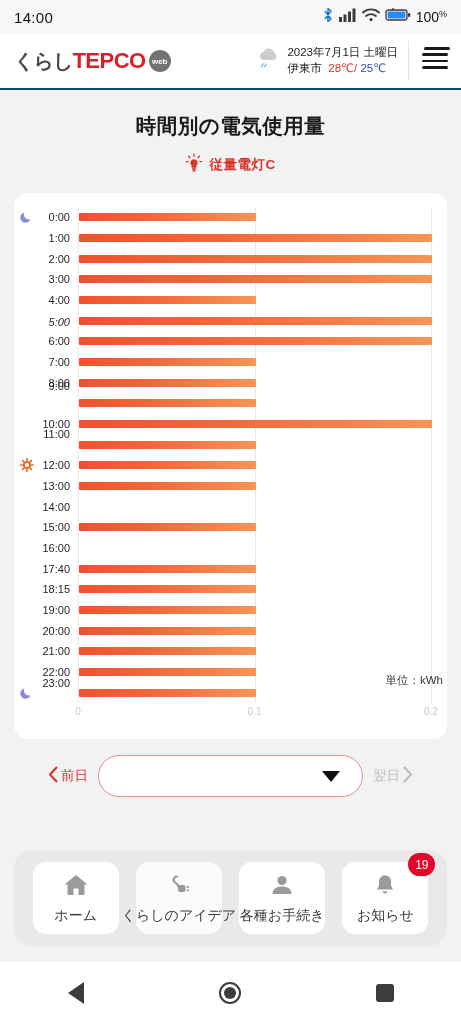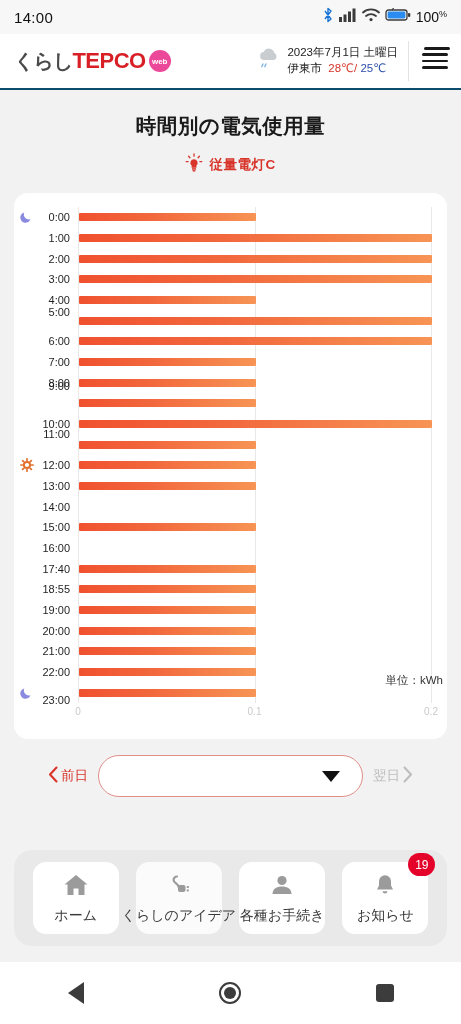--- a/index.html
+++ b/index.html
@@ -21,21 +21,21 @@
 
   
   .appbar{
     height:56px; background:#fff; display:flex; align-items:center;
     border-bottom:2px solid #0c4a6e;
   }
   .logo{ padding-left:14px; display:flex; align-items:center; }
   .logo-k{ font-size:20px; font-weight:700; color:#4a4a4a; letter-spacing:-1px; }
   .logo-t{ font-size:22px; font-weight:700; color:#d81f26; letter-spacing:-.5px; }
   .logo-web{
-    width:22px;height:22px;border-radius:50%;background:#ec4899;color:#fff;
+    width:22px;height:22px;border-radius:50%;background:#737373;color:#fff;
     font-size:8px;font-weight:700;display:flex;align-items:center;justify-content:center;
     margin-left:3px;
   }
   .weather{
     margin-left:auto; display:flex; align-items:center; gap:5px;
     padding-right:10px; border-right:1px solid #e3e3e3; height:40px;
   }
   .wx-text{ line-height:1.35; }
   .wx-l1{ font-size:11.5px; color:#222; white-space:nowrap; }
   .wx-l2{ font-size:11.5px; color:#222; white-space:nowrap; }
@@ -255,21 +255,21 @@
           </svg></div>
         <div class="bar" title="0:00 : 0.1" style="left: 1px; top: 6.33333px; width: 176.5px;"></div>
         <div class="hour-label" style="top: 31px;">1:00</div>
         <div class="bar" title="1:00 : 0.2" style="left: 1px; top: 27px; width: 353px;"></div>
         <div class="hour-label" style="top: 51.6667px;">2:00</div>
         <div class="bar" title="2:00 : 0.2" style="left: 1px; top: 47.6667px; width: 353px;"></div>
         <div class="hour-label" style="top: 72.3333px;">3:00</div>
         <div class="bar" title="3:00 : 0.2" style="left: 1px; top: 68.3333px; width: 353px;"></div>
         <div class="hour-label" style="top: 93px;">4:00</div>
         <div class="bar" title="4:00 : 0.1" style="left: 1px; top: 89px; width: 176.5px;"></div>
-        <div class="hour-label" style="top: 105px;">5:00</div>
+        <div class="hour-label" style="top: 115px; font-style: italic;">5:00</div>
         <div class="bar" title="5:00 : 0.2" style="left: 1px; top: 109.667px; width: 353px;"></div>
         <div class="hour-label" style="top: 134.333px;">6:00</div>
         <div class="bar" title="6:00 : 0.2" style="left: 1px; top: 130.333px; width: 353px;"></div>
         <div class="hour-label" style="top: 155px;">7:00</div>
         <div class="bar" title="7:00 : 0.1" style="left: 1px; top: 151px; width: 176.5px;"></div>
         <div class="hour-label" style="top: 175.667px;">8:00</div>
         <div class="bar" title="8:00 : 0.1" style="left: 1px; top: 171.667px; width: 176.5px;"></div>
         <div class="hour-label" style="top: 179px; padding-left: 20px;">9:00</div>
         <div class="bar" title="9:00 : 0.1" style="left: 1px; top: 192.333px; width: 176.5px;"></div>
         <div class="hour-label" style="top: 217px;">10:00</div>
@@ -285,31 +285,31 @@
           </svg></div>
         <div class="bar" title="12:00 : 0.1" style="left: 1px; top: 254.333px; width: 176.5px;"></div>
         <div class="hour-label" style="top: 279px;">13:00</div>
         <div class="bar" title="13:00 : 0.1" style="left: 1px; top: 275px; width: 176.5px;"></div>
         <div class="hour-label" style="top: 299.667px;">14:00</div>
         <div class="hour-label" style="top: 320.333px;">15:00</div>
         <div class="bar" title="15:00 : 0.1" style="left: 1px; top: 316.333px; width: 176.5px;"></div>
         <div class="hour-label" style="top: 341px;">16:00</div>
         <div class="hour-label" style="top: 361.667px;">17:40</div>
         <div class="bar" title="17:00 : 0.1" style="left: 1px; top: 357.667px; width: 176.5px;"></div>
-        <div class="hour-label" style="top: 382.333px;">18:55</div>
+        <div class="hour-label" style="top: 382.333px;">18:15</div>
         <div class="bar" title="18:00 : 0.1" style="left: 1px; top: 378.333px; width: 176.5px;"></div>
         <div class="hour-label" style="top: 403px;">19:00</div>
         <div class="bar" title="19:00 : 0.1" style="left: 1px; top: 399px; width: 176.5px;"></div>
         <div class="hour-label" style="top: 423.667px;">20:00</div>
         <div class="bar" title="20:00 : 0.1" style="left: 1px; top: 419.667px; width: 176.5px;"></div>
         <div class="hour-label" style="top: 444.333px;">21:00</div>
         <div class="bar" title="21:00 : 0.1" style="left: 1px; top: 440.333px; width: 176.5px;"></div>
         <div class="hour-label" style="top: 465px;">22:00</div>
         <div class="bar" title="22:00 : 0.1" style="left: 1px; top: 461px; width: 176.5px;"></div>
-        <div class="hour-label" style="top: 493px;">23:00</div>
+        <div class="hour-label" style="top: 476px;">23:00</div>
         <div class="hour-icon" style="top: 485.667px;"><svg width="14" height="14" viewBox="0 0 14 14">
             <path d="M10.4 9.2A5 5 0 014.3 2.4a5.2 5.2 0 106.1 6.8z" fill="#8a8ae0"></path>
           </svg></div>
         <div class="bar" title="23:00 : 0.1" style="left: 1px; top: 481.667px; width: 176.5px;"></div>
       </div>
     <div class="unit">単位：kWh</div>
   </div>
 </div>
 
 <div class="datenav">

